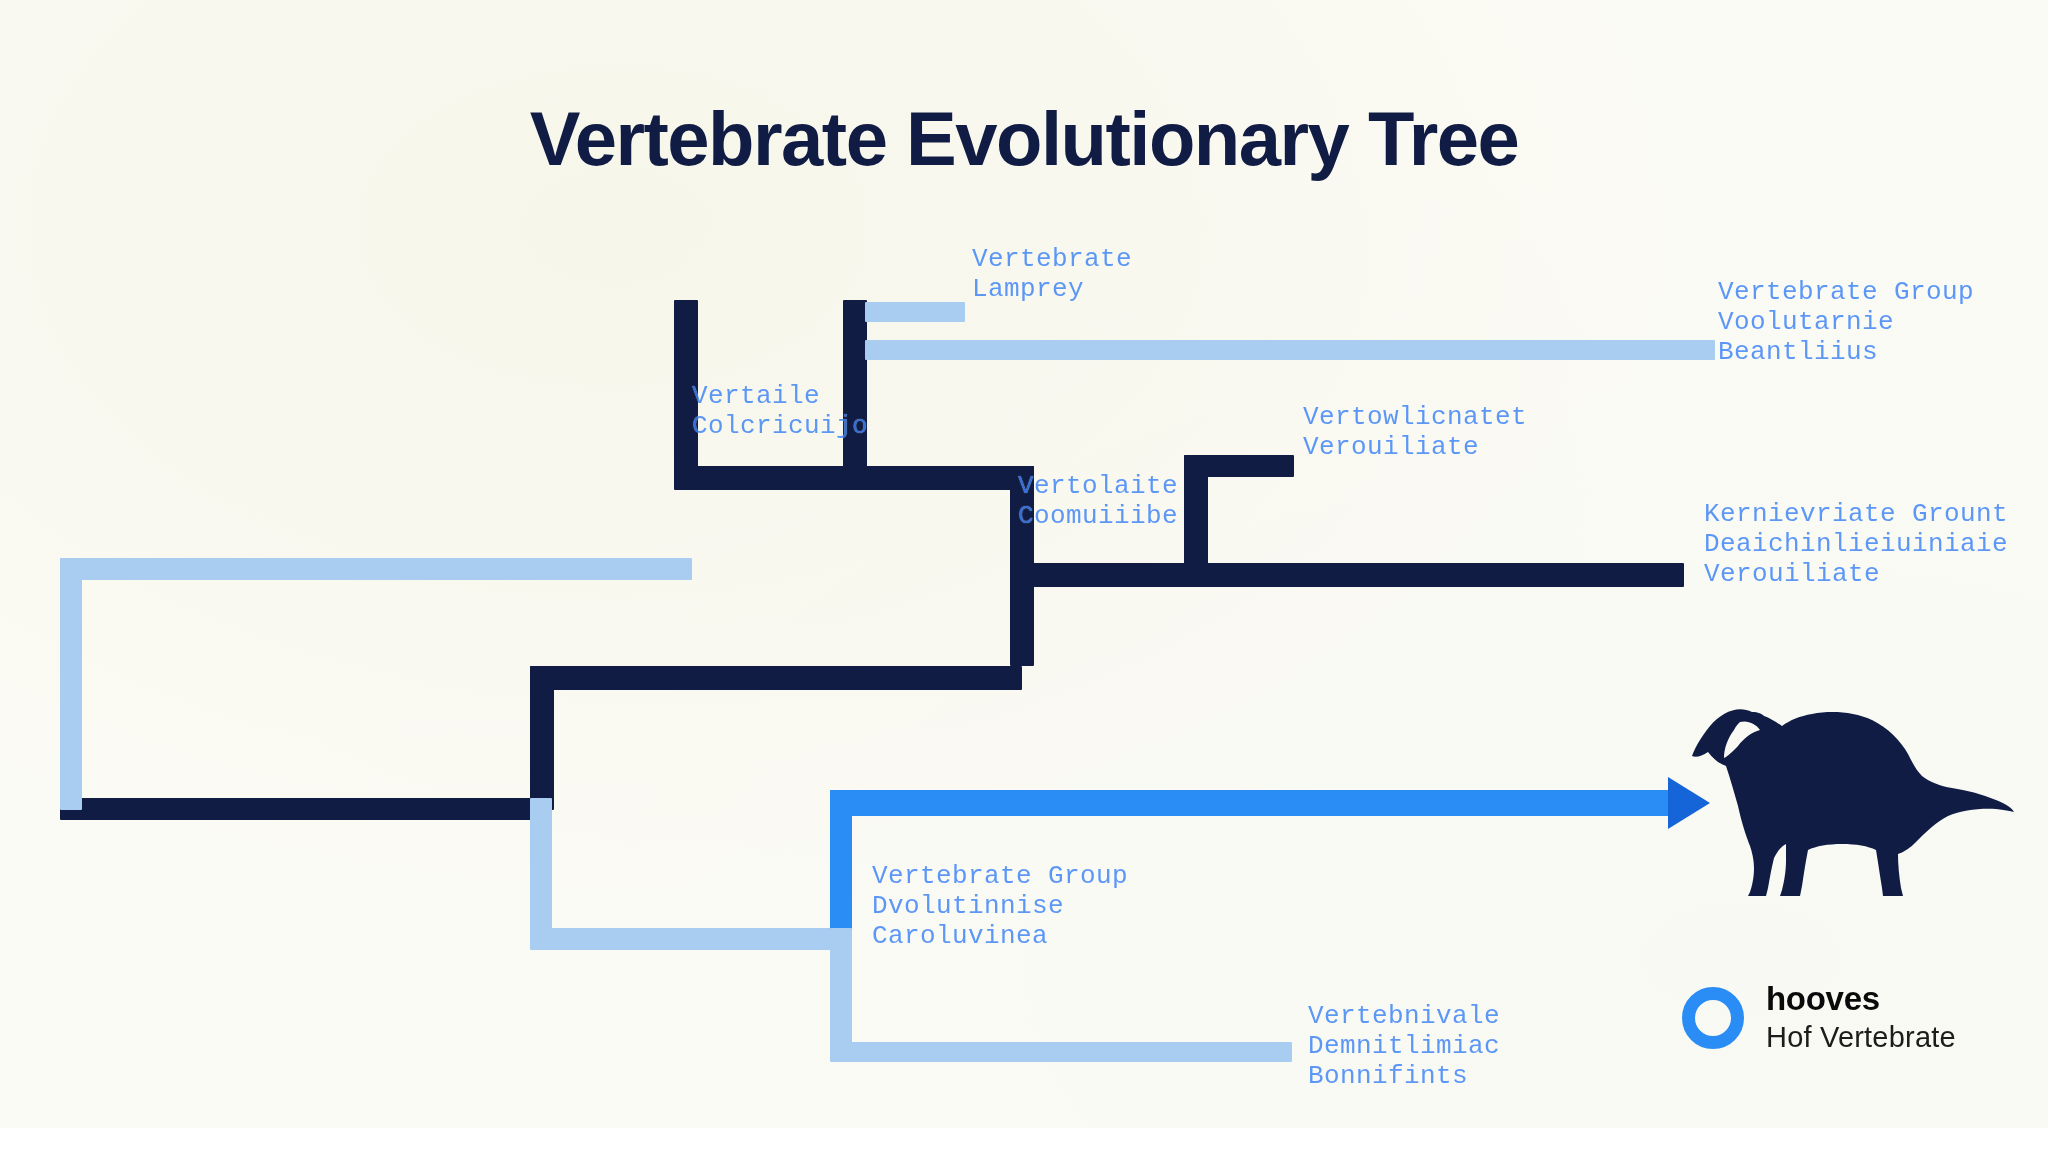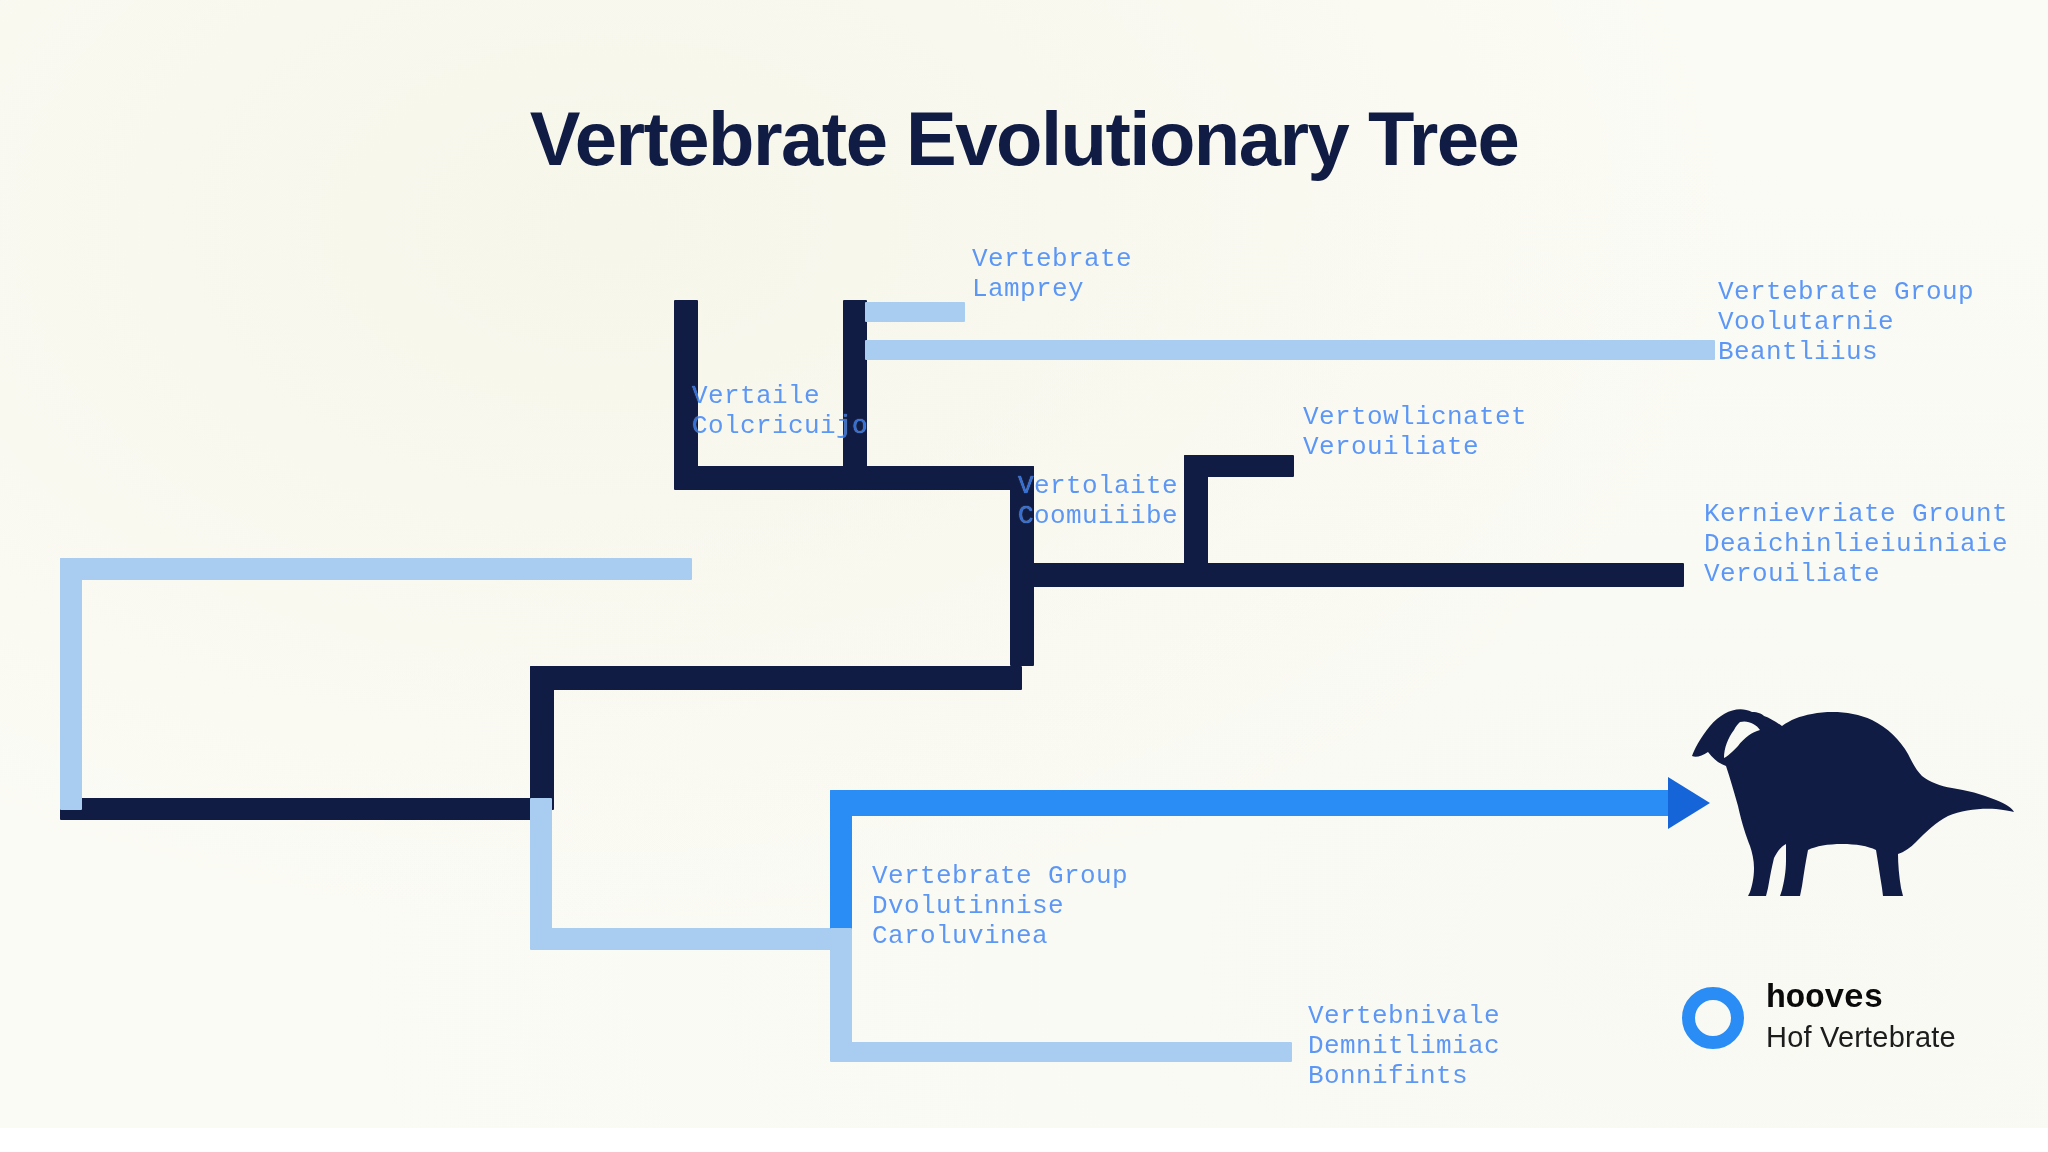--- a/index.html
+++ b/index.html
@@ -90,21 +90,21 @@
   #legend-ring {
     width: 62px; height: 62px;
     border: 13px solid #2a8cf5;
     border-radius: 50%;
     box-sizing: border-box;
     flex: 0 0 auto;
   }
   #legend-text { margin-left: 22px; }
   #legend-title {
     font-size: 33px; font-weight: bold; color: #0a0a0a;
-    line-height: 1.05; letter-spacing: -0.3px; font-family: Liberation Mono, monospace;
+    line-height: 1.05; letter-spacing: -0.3px;
   }
   #legend-sub {
     font-size: 29px; color: #1c1c1c; line-height: 1.15;
     letter-spacing: 0.2px; margin-top: 4px;
   }
 </style>
 </head>
 <body>
 
 <div id="canvas">

